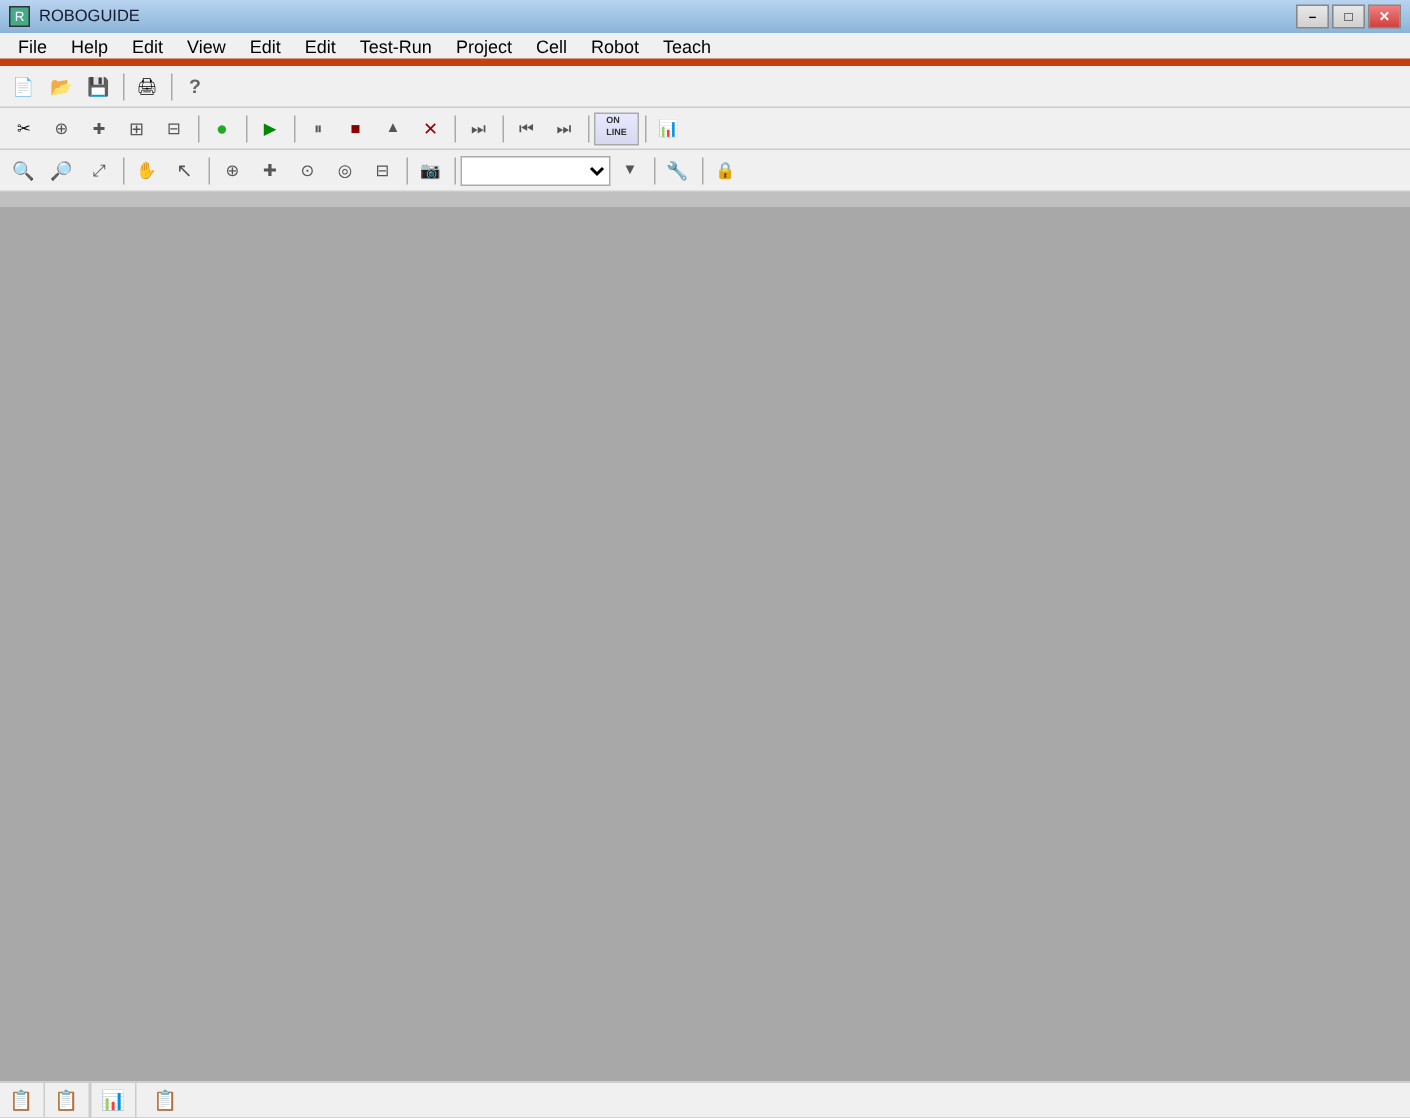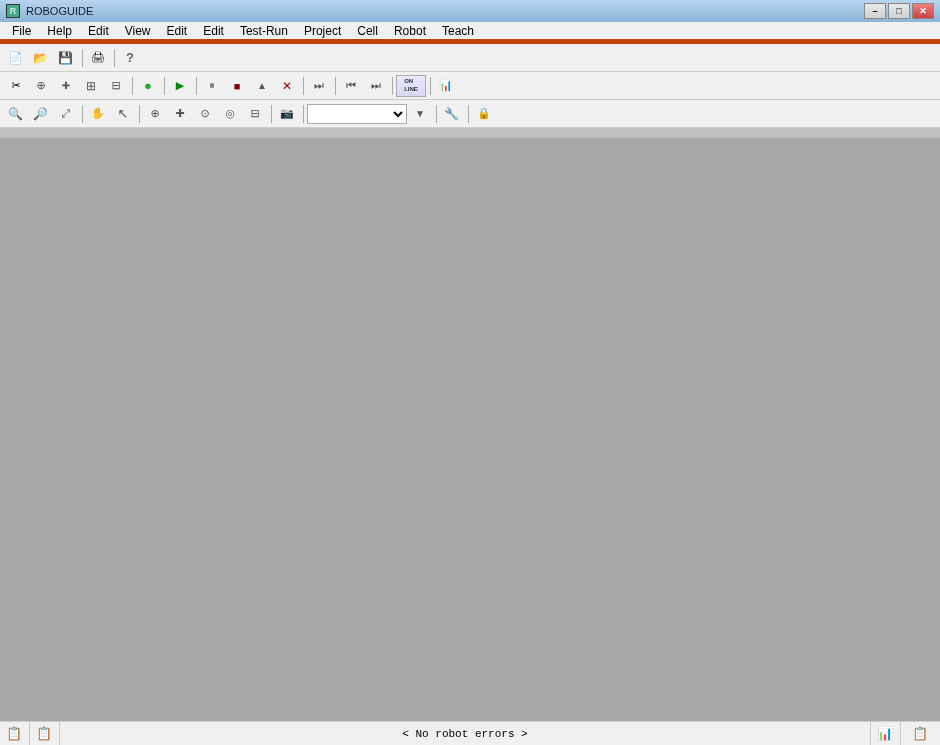--- a/index.html
+++ b/index.html
@@ -360,22 +360,19 @@
 <div id="main-area">
 </div>
 
 <div id="status-bar">
   <div class="status-section-icon">
     <span style="font-size:13px;">📋</span>
   </div>
   <div class="status-section-icon">
     <span style="font-size:13px;">📋</span>
   </div>
-  <div class="status-middle">
-    <span>&lt; No robot errors &gt;</span>
-  </div>
   <div class="status-section-icon" style="border-left:1px solid #ccc; border-right: none;">
     <span style="font-size:13px;">📊</span>
   </div>
   <div class="status-right">
     <span style="font-size:13px;">📋</span>
   </div>
 </div>
 
 </body></html>

